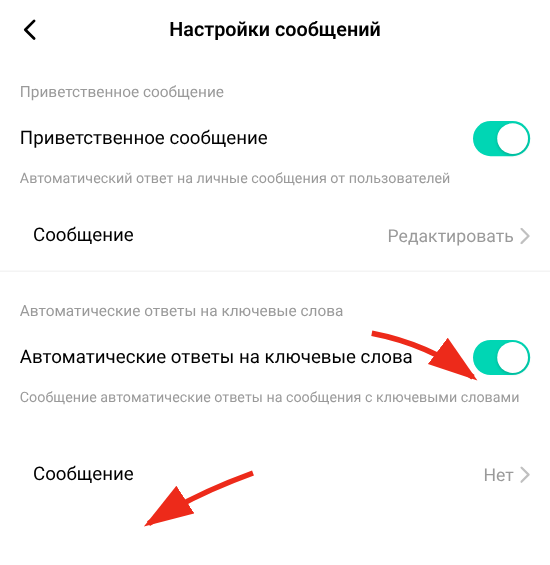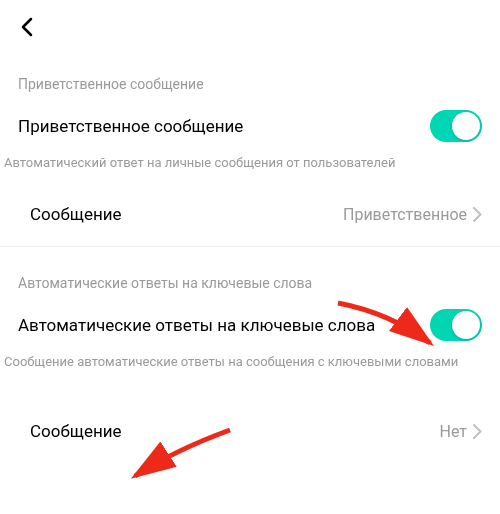--- a/index.html
+++ b/index.html
@@ -50,21 +50,21 @@
       display: flex;
       align-items: center;
       justify-content: space-between;
       padding: 10px 18px;
     }
     .row-title {
       font-size: 17px;
       color: #000;
     }
     .row-sub {
-      padding: 2px 18px 16px 4px;
+      padding: 2px 18px 16px 18px;
       font-size: 13px;
       color: #9a9a9a;
       line-height: 1.4;
     }
     .toggle {
       width: 52px;
       height: 32px;
       background: #00d6b4;
       border-radius: 16px;
       position: relative;
@@ -116,34 +116,35 @@
   </style>
 </head>
 <body>
 
 <div class="header">
   <div class="back-btn">
     <svg width="16" height="20" viewBox="0 0 16 20">
       <path d="M11 2 L3 10 L11 18" stroke="#000" stroke-width="2.5" fill="none" stroke-linecap="round" stroke-linejoin="round"></path>
     </svg>
   </div>
+  <div class="title">Настройки сообщений</div>
 </div>
 
 <div class="section-label">Приветственное сообщение</div>
 
 <div class="row">
   <div class="row-title">Приветственное сообщение</div>
   <div class="toggle"></div>
 </div>
 <div class="row-sub">Автоматический ответ на личные сообщения от пользователей</div>
 
 <div class="link-row">
   <div class="link-left">Сообщение</div>
   <div class="link-right">
-    <span>Приветственное</span>
+    <span>Редактировать</span>
     <span class="chevron">
       <svg width="9" height="15" viewBox="0 0 9 15">
           <path d="M1 1 L7.5 7.5 L1 14" stroke="#c0c0c0" stroke-width="2" fill="none" stroke-linecap="round" stroke-linejoin="round"></path>
         </svg>
     </span>
   </div>
 </div>
 
 <div class="divider"></div>
 

